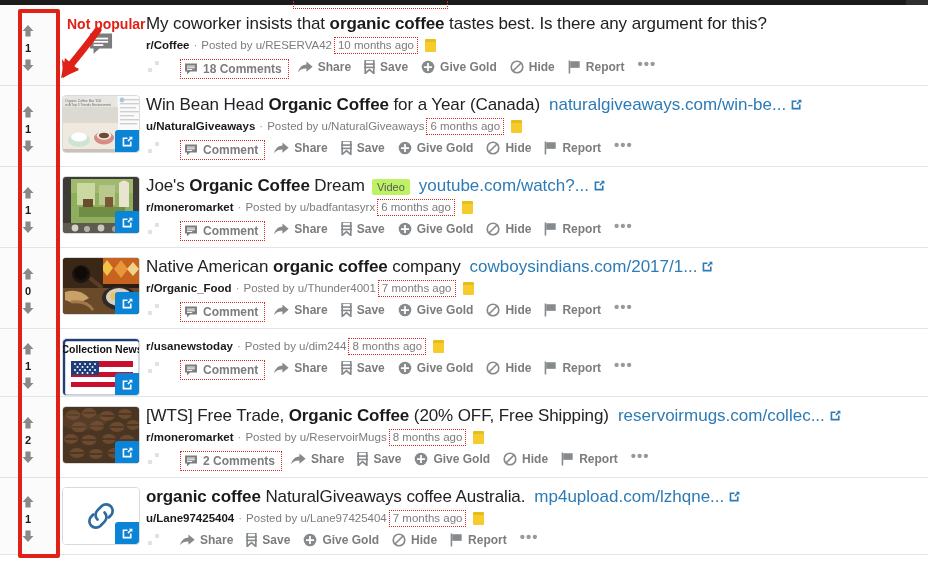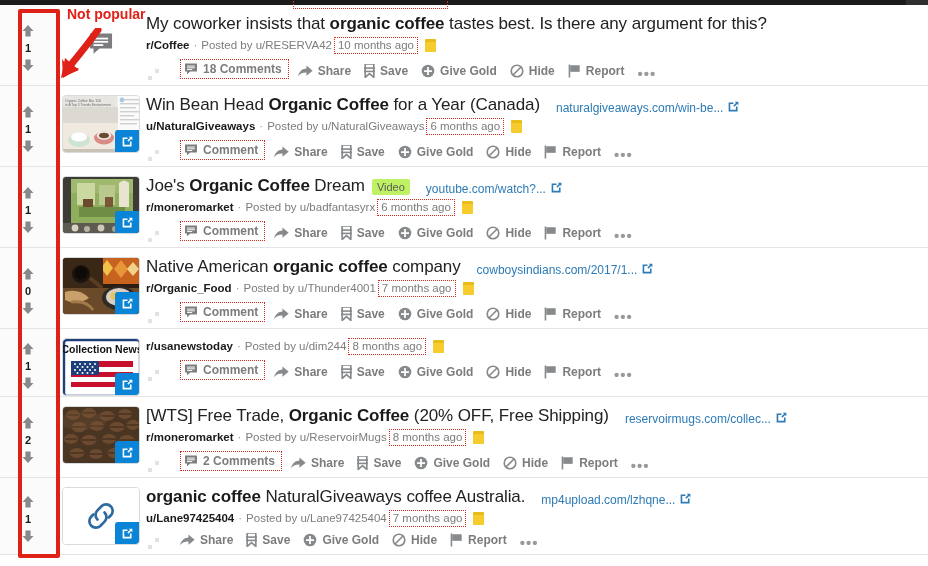--- a/index.html
+++ b/index.html
@@ -92,42 +92,42 @@
     font-weight:400; letter-spacing:-0.1px;
   }
   .title b { font-weight:700; color:#1a1a1b; }
   .flair {
     display:inline-block; margin-left:7px;
     font-size:11px; color:#5a5a5c; background:#bef264;
     border-radius:2px; padding:1px 5px; line-height:14px;
     position:relative; top:-2px;
   }
   .domain {
-    font-size:12px; color:#2d7bb6; margin-left:16px;
+    font-size:17px; color:#2d7bb6; margin-left:9px;
   }
   .extlink { display:inline-block; margin-left:4px; vertical-align:-1px; }
 
   .metaline {
     margin-top:2px; display:flex; align-items:center;
     font-size:11.5px; color:#7c7c7e; line-height:15px; white-space:nowrap;
   }
   .sub { font-weight:700; color:#1a1a1b; font-size:11.5px;text-align:center; }
   .dotsep { margin:0 4px; color:#9a9a9c; }
   .timeago {
     border:1px dotted #d02b20; padding:0px 3px; margin-left:2px;
     color:#7c7c7e;
   }
   .award {
     display:inline-block; width:11px; height:13px;
     background:#f5cb2e; margin-left:7px; border-radius:1px;
     border-top:3px solid #e9bd18;
   }
 
   .actions {
-    margin-top:5px; display:flex; align-items:flex-end;
+    margin-top:5px; display:flex; align-items:flex-start;
     padding-left:34px; white-space:nowrap;
   }
   .act {
     display:flex; align-items:center;
     font-size:12px; font-weight:700; color:#7c7c7e;
     margin-right:13px; line-height:16px;
   }
   .act svg { display:block; margin-right:5px; }
   .act.first {
     border:1px dotted #d02b20; padding:1px 6px 1px 3px; margin-right:9px;
@@ -140,21 +140,21 @@
 
   
   .ann-box {
     position:absolute; left:18px; top:9px;
     width:42px; height:549px;
     border:4px solid #e02118;
     border-radius:2px;
     pointer-events:none;
   }
   .ann-label {
-    position:absolute; left:67px; top:6px;
+    position:absolute; left:67px; top:16px;
     font-size:14px; font-weight:700; color:#e02118;
     font-family:"Liberation Sans", sans-serif;
     pointer-events:none; white-space:nowrap;
   }
   .ann-arrow {
     position:absolute; left:57px; top:28px;
     width:46px; height:52px; pointer-events:none;
   }
   .ann-dotted-top {
     position:absolute; left:293px; top:1px; width:155px; height:8px;

